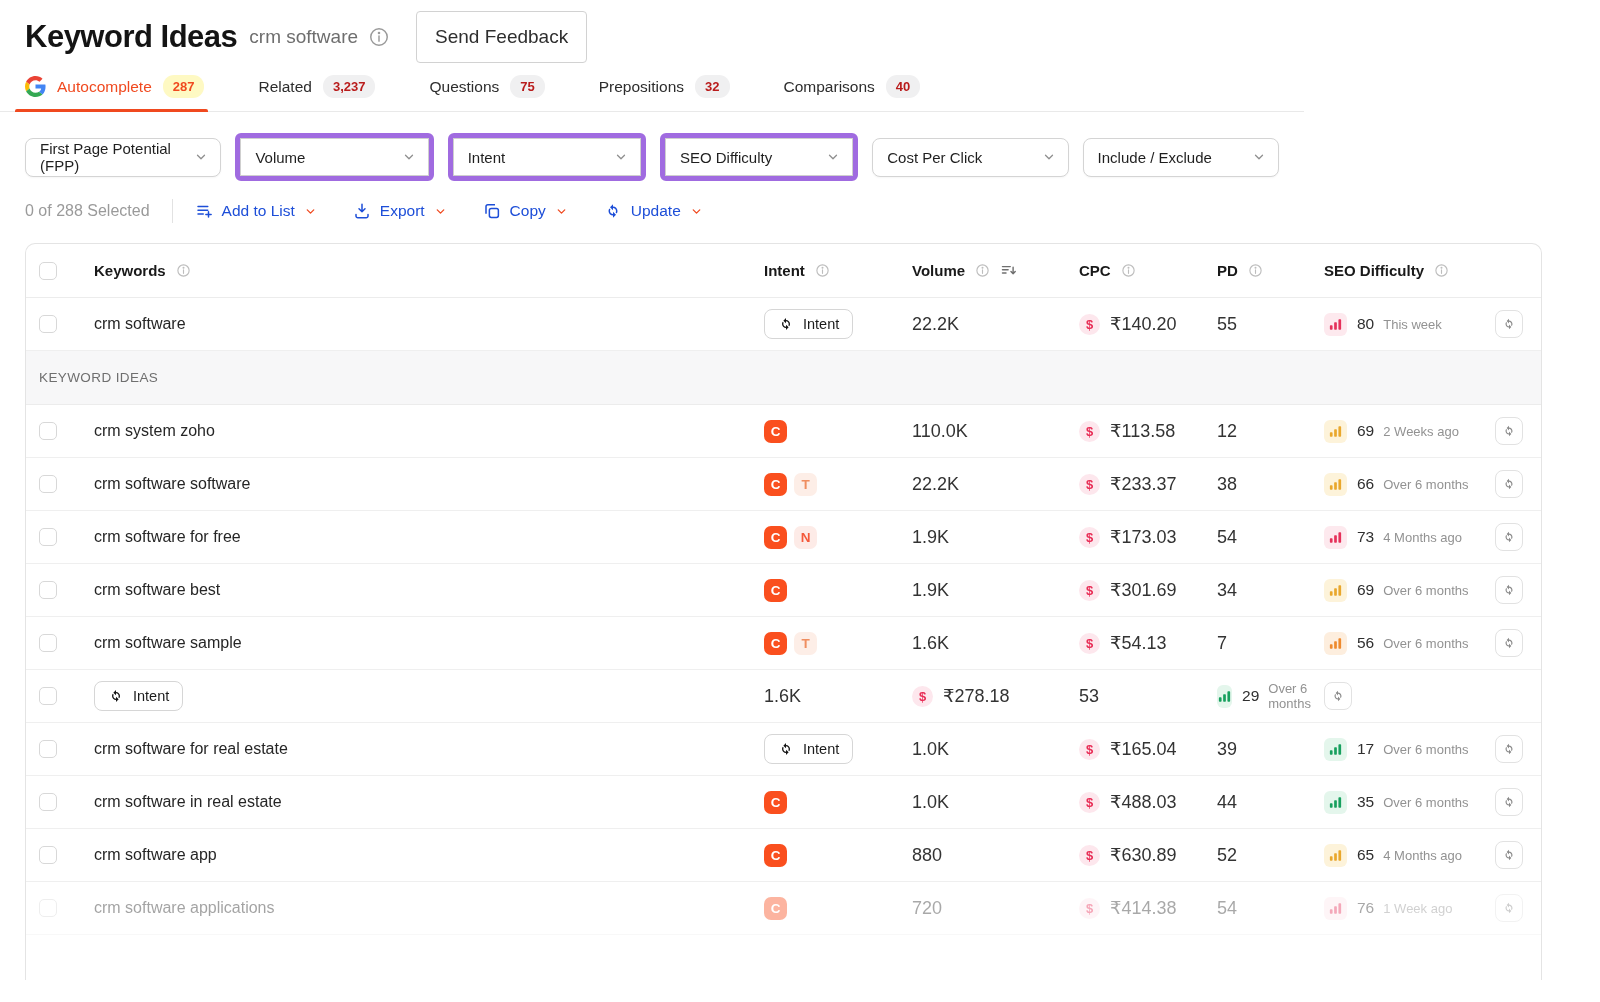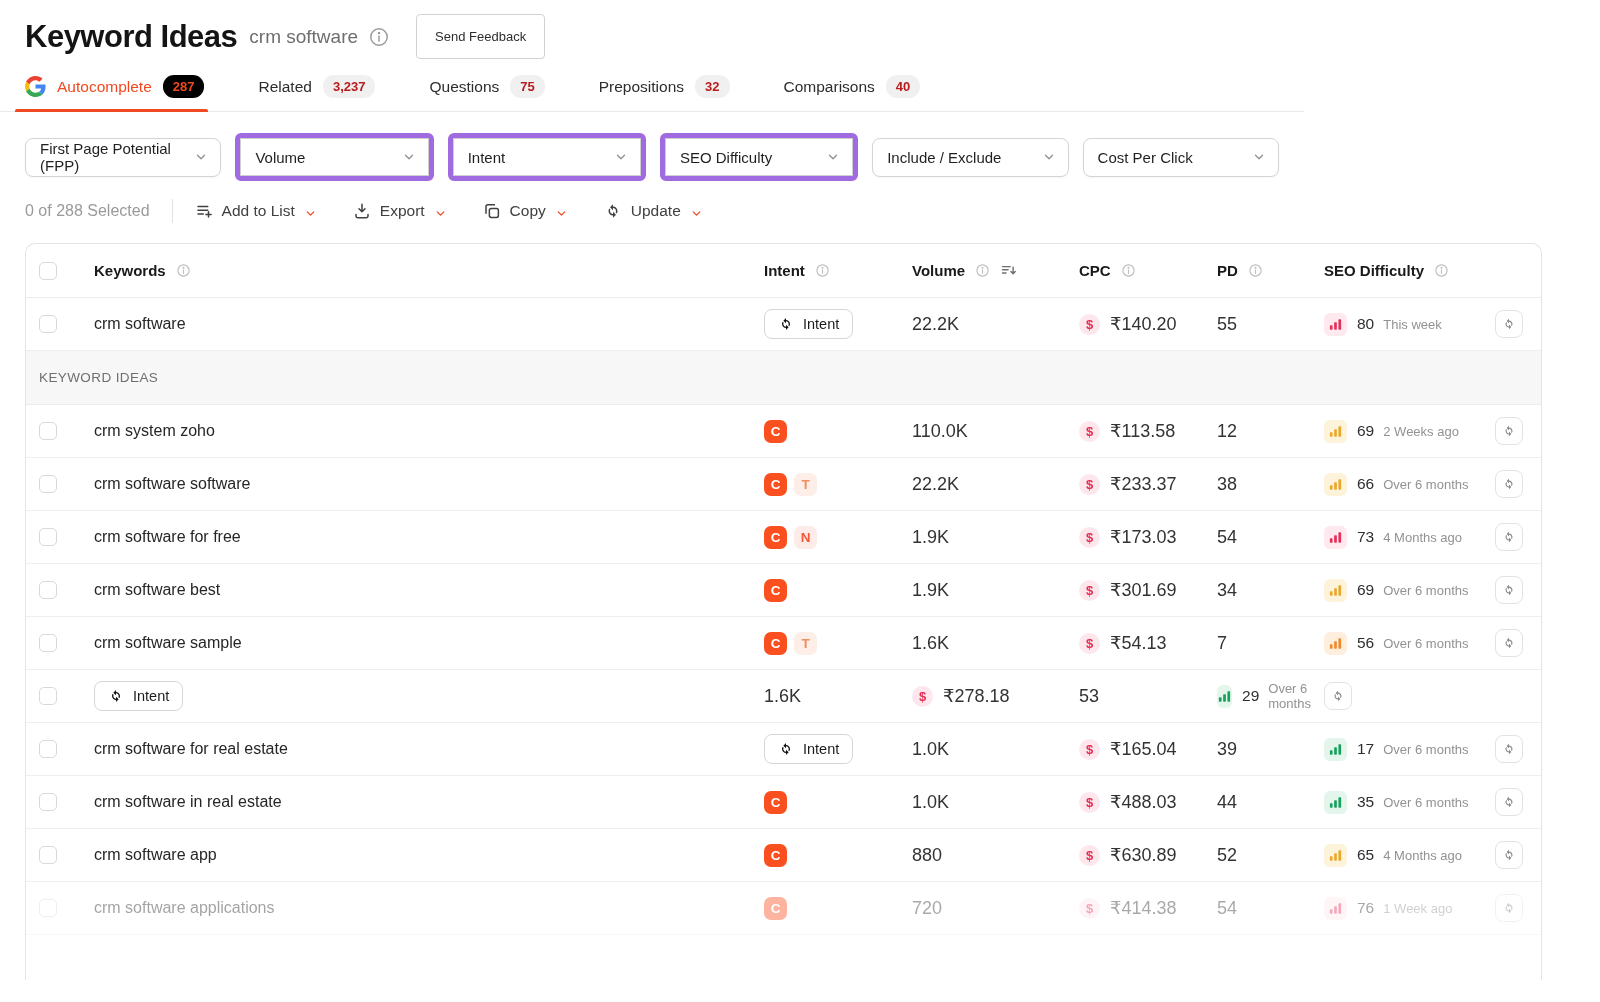--- a/index.html
+++ b/index.html
@@ -6,51 +6,51 @@
   html,body { width:1600px; height:1002px; overflow:hidden; background:#fff;
     font-family:"Liberation Sans","DejaVu Sans",sans-serif; color:#222; }
   .page { width:1304px; height:1002px; position:relative; }
 
   
   .topbar { display:flex; align-items:center; padding:11px 25px 0 25px; height:62px; }
   .title { font-size:31px; font-weight:800; color:#141414; letter-spacing:-0.5px; }
   .subtitle { font-size:19px; color:#6e6e6e; margin-left:12px; }
   .info-ic { display:inline-flex; margin-left:10px; color:#9a9a9a; }
   .feedback-btn { margin-left:26px; background:#fff; border:1px solid #d2d2d2; border-radius:4px;
-    padding:14px 18px; font-size:13px; color:#2e2e2e; font-family:inherit; cursor:pointer; }
+    padding:14px 18px; font-size:19px; color:#2e2e2e; font-family:inherit; cursor:pointer; }
 
   
   .tabs { display:flex; align-items:center; gap:54px; padding:0 25px; height:50px;
     border-bottom:1px solid #e9e9e9; position:relative; }
   .tab { display:flex; align-items:center; gap:11px; height:100%; position:relative;
     font-size:15.5px; font-weight:500; color:#2d2d2d; cursor:pointer; }
   .tab .cnt { background:#f0f0f1; color:#b91c1c; font-size:13px; font-weight:700;
     border-radius:11px; padding:4px 10px; }
   .tab.active { color:#f0491f; }
-  .tab.active .cnt { background:#000000; color:#f0491f; }
+  .tab.active .cnt { background:#fef9c3; color:#f0491f; }
   .tab.active::after { content:""; position:absolute; left:-10px; right:-4px; bottom:-1px;
     height:3px; background:#f0491f; border-radius:2px 2px 0 0; }
   .g-icon { width:21px; height:21px; }
 
   
   .filters { display:flex; gap:14px; padding:21px 25px 0 25px; align-items:center; }
   .f-slot { width:241px; height:48px; display:flex; align-items:center; }
   .dropdown { width:100%; height:39px; background:#fff; border:1px solid #d4d4d4; border-radius:8px;
     display:flex; align-items:center; justify-content:space-between; padding:0 12px 0 14px;
     font-size:15px; font-weight:500; color:#1f1f1f; cursor:pointer;
     box-shadow:0 1px 2px rgba(0,0,0,0.04); }
   .f-slot.hl { border:5px solid #a06be0; border-radius:6px; height:48px; padding:0; }
   .f-slot.hl .dropdown { height:100%; border:1px solid #cfcfcf; border-radius:0; box-shadow:none; }
   .chev { color:#8f8f8f; flex:0 0 auto; }
 
   
   .actionbar { display:flex; align-items:center; padding:18px 25px 16px 25px; }
   .sel-txt { color:#9a9a9a; font-size:16px; }
   .vdiv { width:1px; height:24px; background:#e2e2e2; margin:0 22px; }
-  .act-btn { display:flex; align-items:flex-end; gap:9px; color:#404040; font-size:15.5px;
+  .act-btn { display:flex; align-items:center; gap:9px; color:#1d4ed8; font-size:15.5px;
     font-weight:500; background:none; border:none; font-family:inherit; cursor:pointer; margin-right:36px; }
   .act-btn svg { flex:0 0 auto; }
 
   
   .table-card { margin:4px 25px 0 25px; width:1517px; height:737px; border:1px solid #e4e4e4;
     border-radius:10px 10px 0 0; border-bottom:none; overflow:hidden; background:#fff; }
   .grid { display:grid; grid-template-columns:68px 1fr 148px 167px 138px 107px 171px 46px;
     align-items:center; }
   .thead { height:54px; border-bottom:1px solid #ececec; font-size:15px; font-weight:700; color:#191919; }
   .th { display:flex; align-items:center; gap:8px; }
@@ -167,29 +167,29 @@
     <div class="f-slot hl">
       <div class="dropdown">
         <span>SEO Difficulty</span>
         <svg class="chev" width="14" height="14" viewBox="0 0 24 24" fill="none" stroke="currentColor" stroke-width="2.2" stroke-linecap="round" stroke-linejoin="round">
             <path d="M6 9l6 6 6-6"></path>
           </svg>
       </div>
     </div>
     <div class="f-slot">
       <div class="dropdown">
-        <span>Include / Exclude</span>
+        <span>Cost Per Click</span>
         <svg class="chev" width="14" height="14" viewBox="0 0 24 24" fill="none" stroke="currentColor" stroke-width="2.2" stroke-linecap="round" stroke-linejoin="round">
             <path d="M6 9l6 6 6-6"></path>
           </svg>
       </div>
     </div>
     <div class="f-slot">
       <div class="dropdown">
-        <span>Cost Per Click</span>
+        <span>Include / Exclude</span>
         <svg class="chev" width="14" height="14" viewBox="0 0 24 24" fill="none" stroke="currentColor" stroke-width="2.2" stroke-linecap="round" stroke-linejoin="round">
             <path d="M6 9l6 6 6-6"></path>
           </svg>
       </div>
     </div>
   </div>
 
   <div class="actionbar">
     <span class="sel-txt">0 of 288 Selected</span>
     <span class="vdiv"></span>

